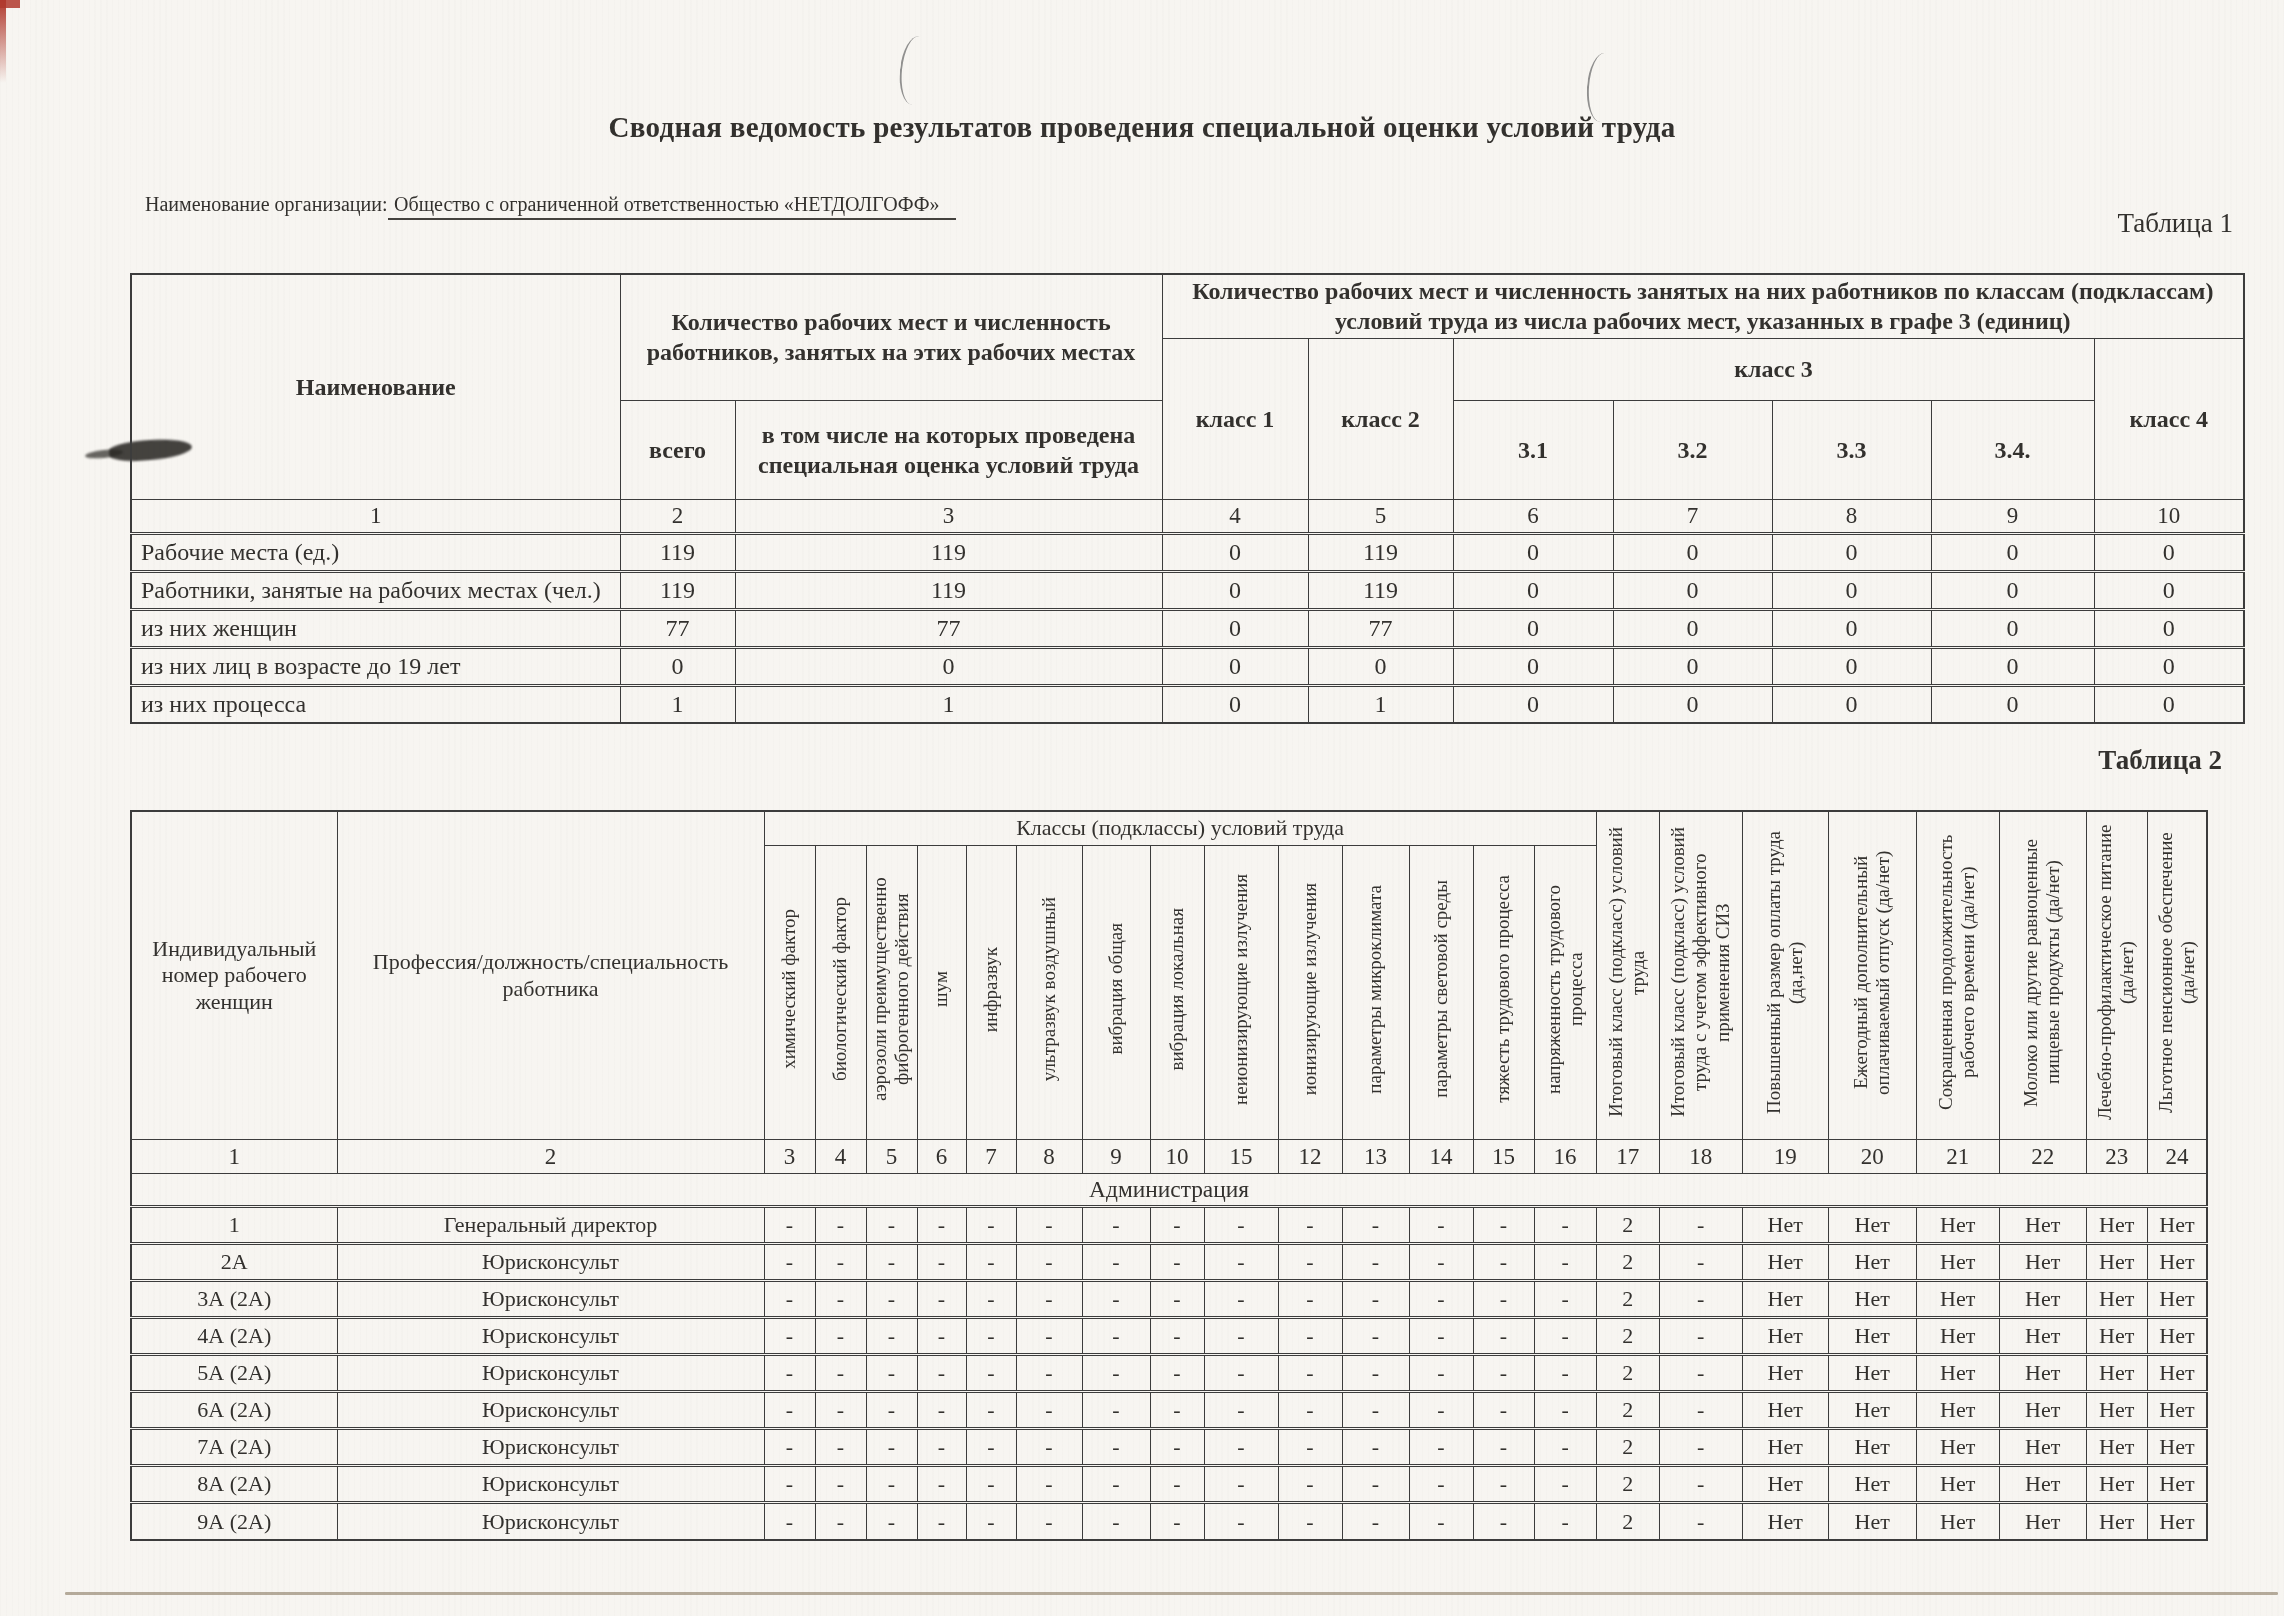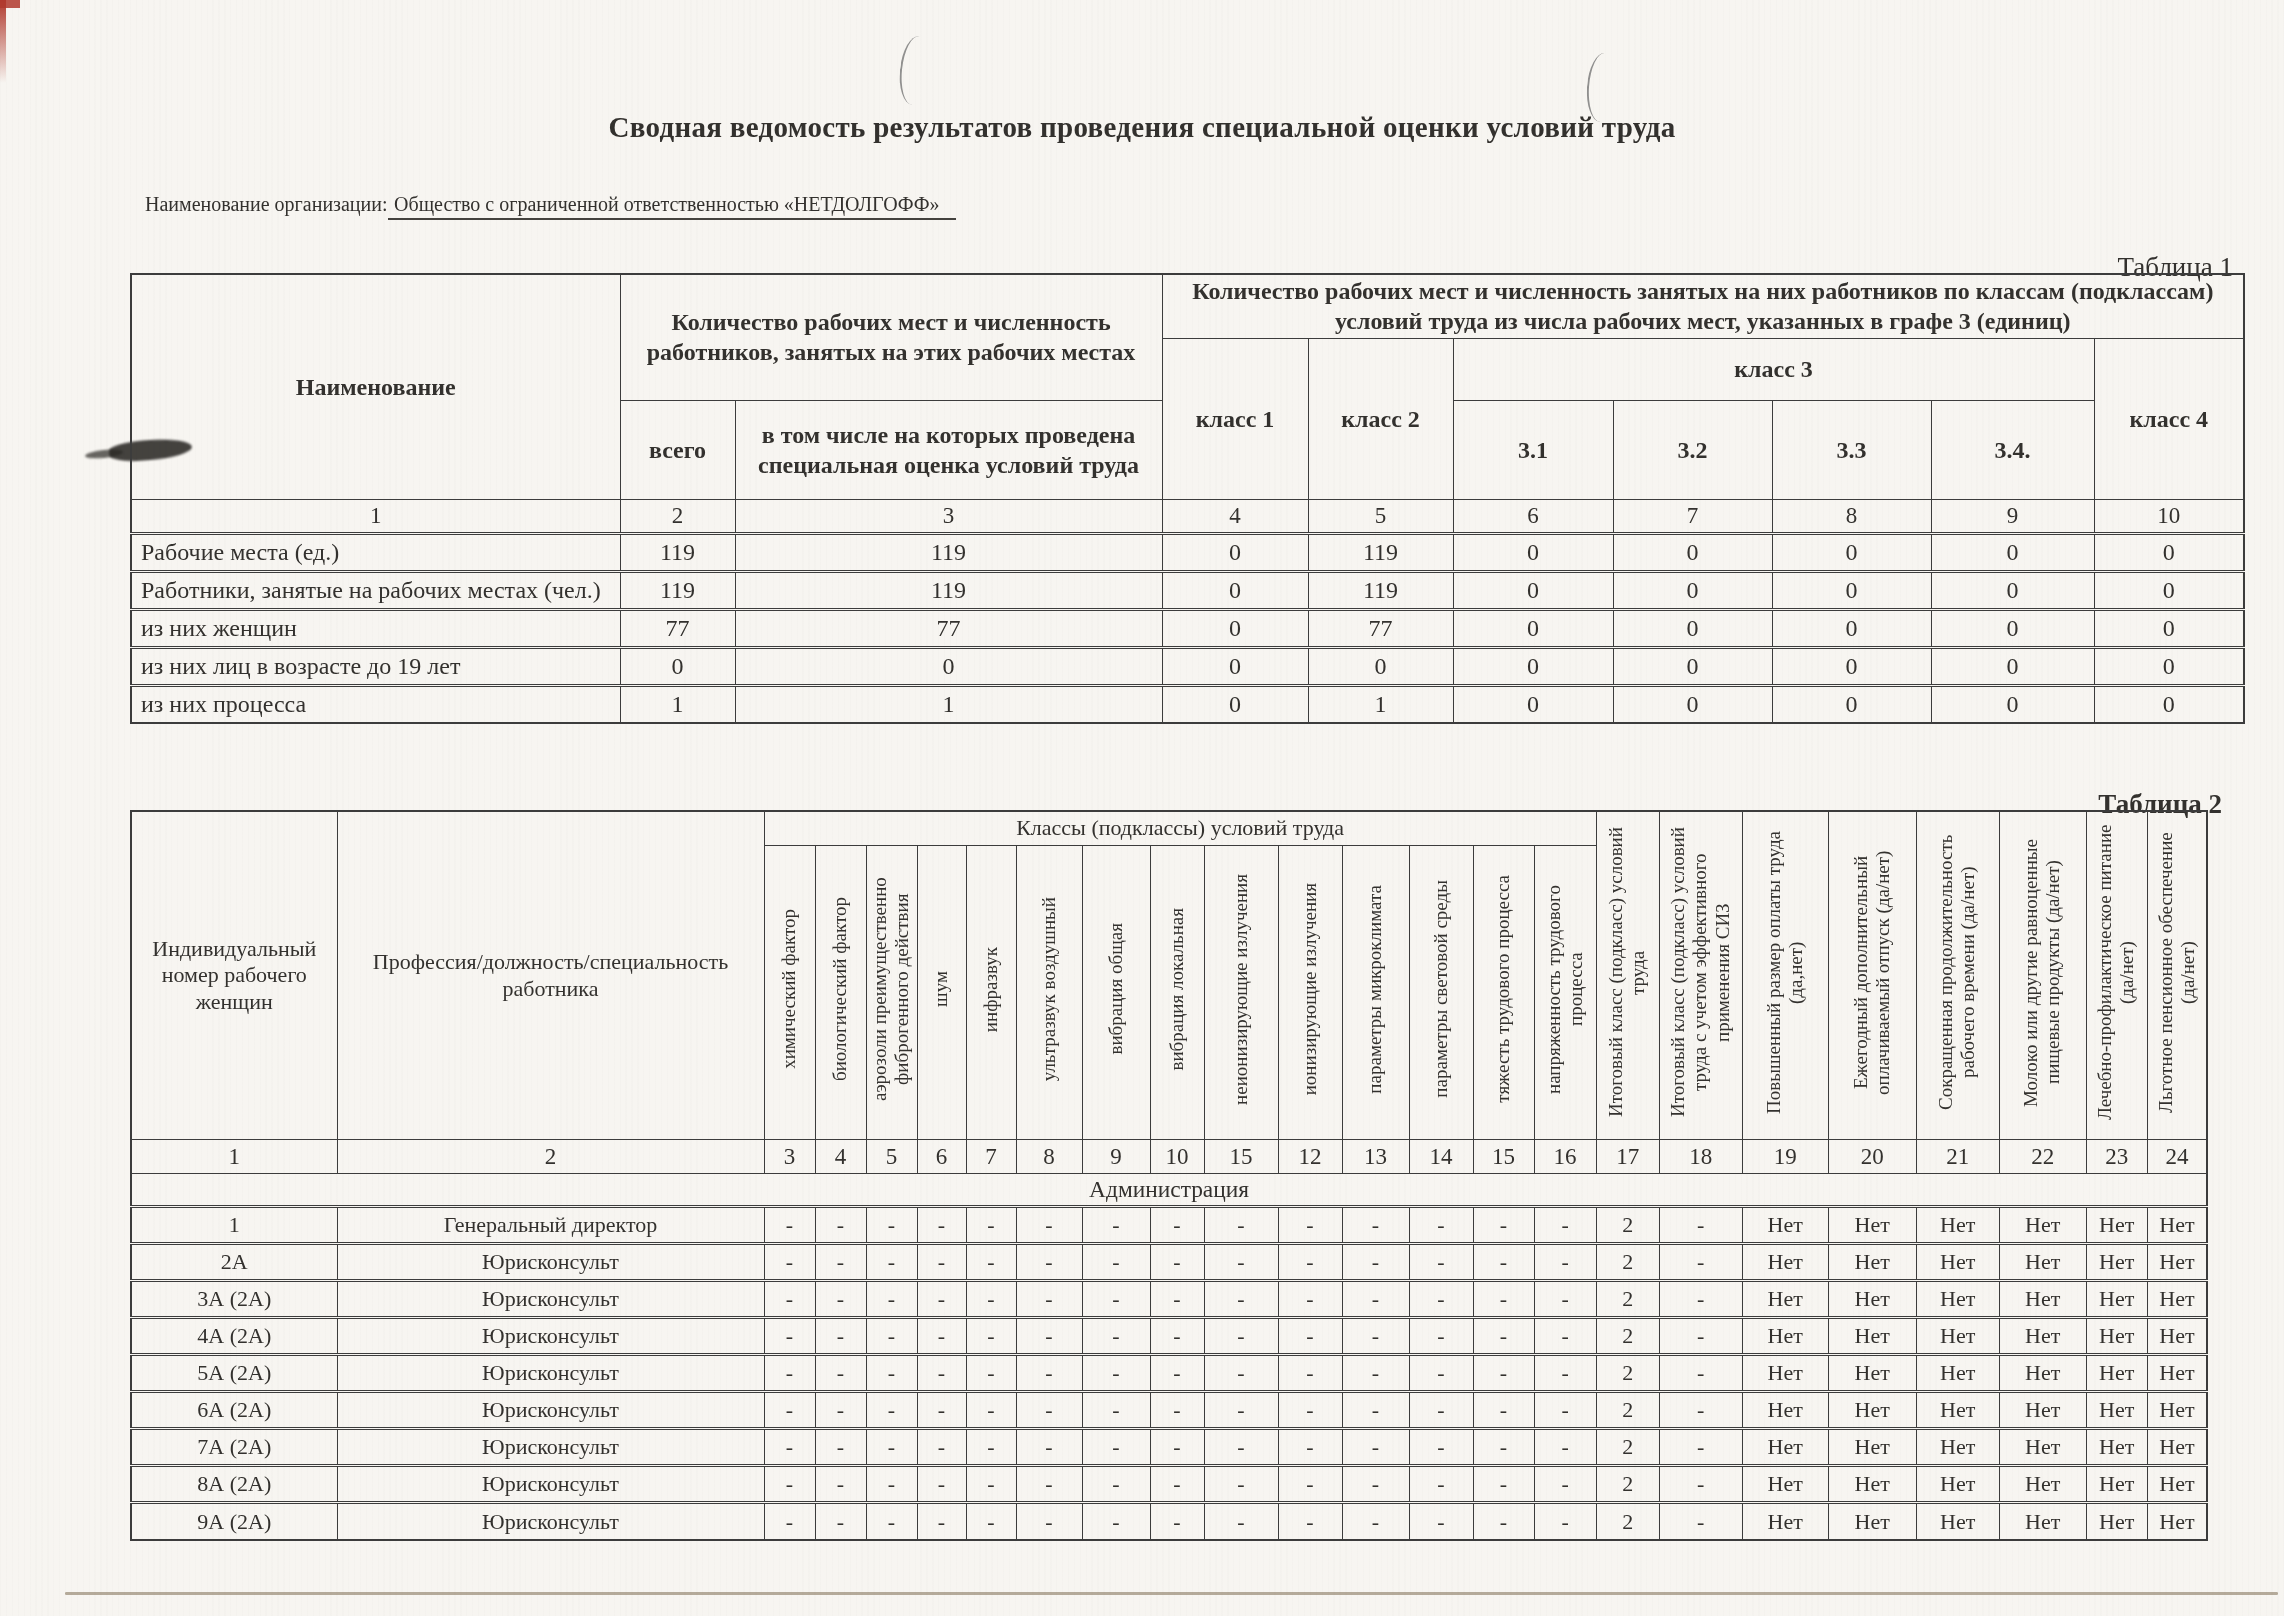--- a/index.html
+++ b/index.html
@@ -9,21 +9,21 @@
     background-image:repeating-linear-gradient(90deg, rgba(110,110,105,0.02) 0 1.3px, rgba(0,0,0,0) 1.3px 5.9px);
     font-family:"Liberation Serif","DejaVu Serif",serif;
     color:#33312e;
   }
   .abs{position:absolute;}
 
   
   .title{top:111px;left:0;width:2284px;text-align:center;font-size:29px;font-weight:bold;letter-spacing:0.3px;}
   .orgline{top:193px;left:145px;font-size:20px;white-space:nowrap;}
   .org-underline{border-bottom:2px solid #44423e;padding:0 17px 2.6px 6.5px;}
-  .tcaption{font-size:27px;margin-top:44px;}
+  .tcaption{font-size:27px;}
   #t1-caption{top:208px;right:51px;}
   #t2-caption{top:745px;right:62px;font-weight:bold;}
 
   
   table{border-collapse:collapse;table-layout:fixed;background:transparent;}
   th,td{border:1.3px solid #3c3c3c;vertical-align:middle;text-align:center;padding:1.3px 3.9px;
         overflow:hidden;font-weight:normal;}
   table{border:2.6px solid #3c3c3c;}
   tr.dbl > td{border-top:3.9px double #3c3c3c;}
   .nums td{font-size:23px;}

